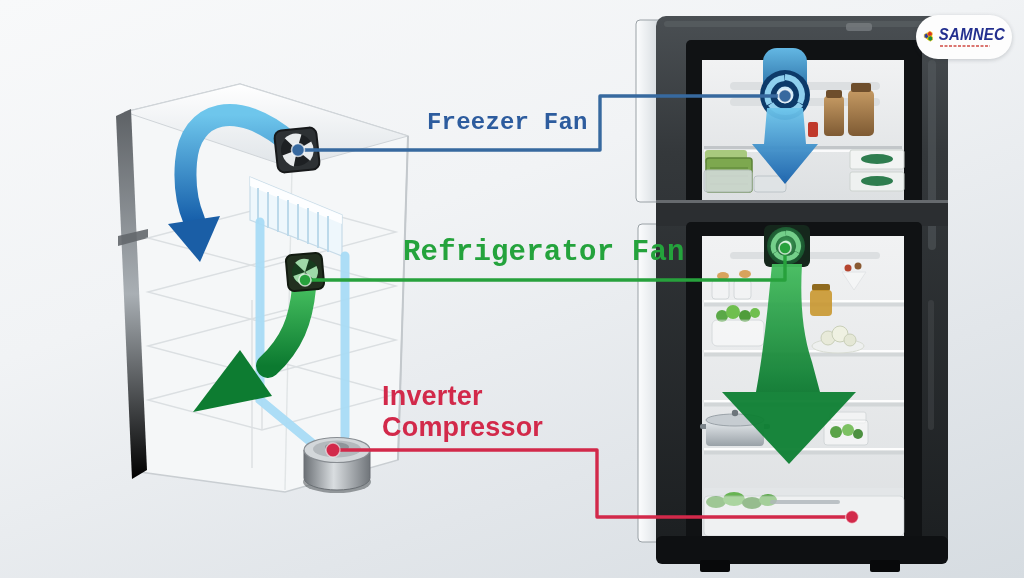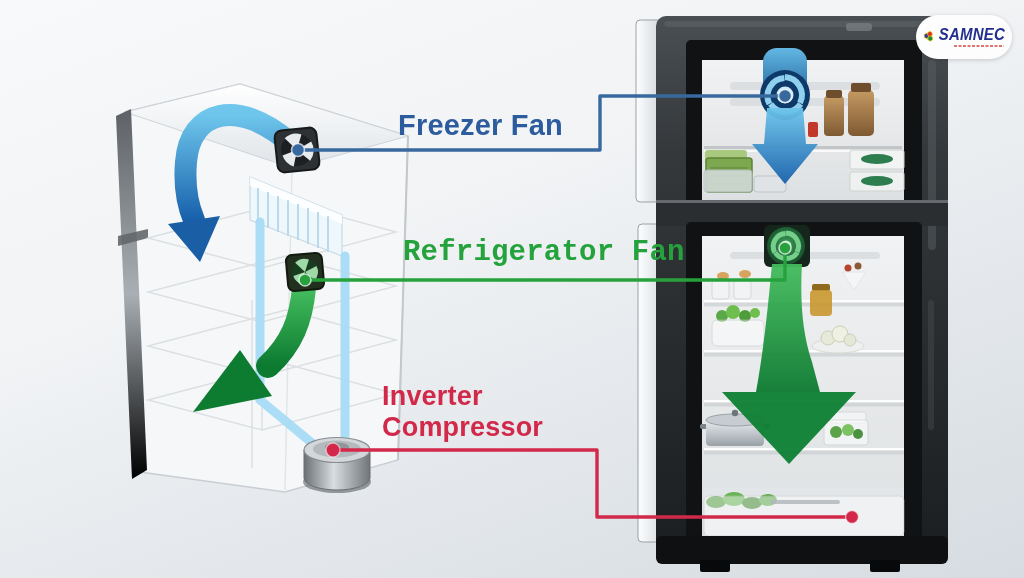--- a/index.html
+++ b/index.html
@@ -4,21 +4,21 @@
 <style>
   html,body { margin:0; padding:0; }
   .stage {
     position:relative; width:1024px; height:578px; overflow:hidden;
     background: linear-gradient(160deg,#f8f9fa 0%, #f1f3f5 38%, #e2e6ea 72%, #d6dce1 100%);
     font-family:"Liberation Sans","DejaVu Sans",sans-serif;
   }
   .scene { position:absolute; left:0; top:0; }
 
   .callout { position:absolute; font-weight:bold; white-space:nowrap; letter-spacing:.2px; }
-  .callout.freezer   { left:398px; top:109px; font-size:29px; color:var(--label-blue,#2d5c9e); }
+  .callout.freezer   { left:427px; top:109px; font-size:24px; color:var(--label-blue,#2d5c9e);font-family:Liberation Mono, monospace; }
   .callout.fridge    { left:403px; top:236px; font-size:29px; color:var(--label-green,#24a33c);font-family:Liberation Mono, monospace; }
   .callout.compressor{ left:382px; top:381px; font-size:27px; line-height:1.16;
                        color:var(--label-red,#d2294a); white-space:normal; width:195px; }
 
   .banner {
     position:absolute; left:143px; top:478px; width:744px; height:84px; box-sizing:border-box;
     background:var(--banner-bg,rgba(253,254,254,.87));
     border:2px solid var(--banner-border,#d3d8db);
     border-radius:26px; display:flex; align-items:center; justify-content:center;
     box-shadow:0 3px 8px rgba(40,50,60,.10);
@@ -26,21 +26,21 @@
   .banner-title {
     font-family:"Liberation Serif","DejaVu Serif",serif; font-weight:bold;
     font-size:37px; color:var(--banner-text,#171717);
   }
 
   .logo-pill {
     position:absolute; left:916px; top:15px; width:96px; height:44px; box-sizing:border-box;
     background:#fdfdfd; border-radius:22px; box-shadow:0 1px 4px rgba(40,50,60,.22);
     display:flex; align-items:center; gap:4px; padding:0 7px 0 6px;
   }
-  .logo-text { display:flex; flex-direction:column; align-items:flex-end; line-height:1; }
+  .logo-text { display:flex; flex-direction:column; align-items:flex-start; line-height:1; }
   .logo-brand {
     font-size:15px; font-weight:bold; font-style:italic;
     color:var(--logo-navy,#232f8f); letter-spacing:.2px; transform:scaleY(1.08);
   }
   .logo-tagline { margin-top:2px; }
 
   .conn { fill:none; stroke-width:3.4; stroke-linejoin:round; stroke-linecap:round; }
   .conn.blue  { stroke:var(--conn-blue,#3a6fad); }
   .conn.green { stroke:var(--conn-green,#2aa942); }
   .conn.red   { stroke:var(--conn-red,#d2294a); }

